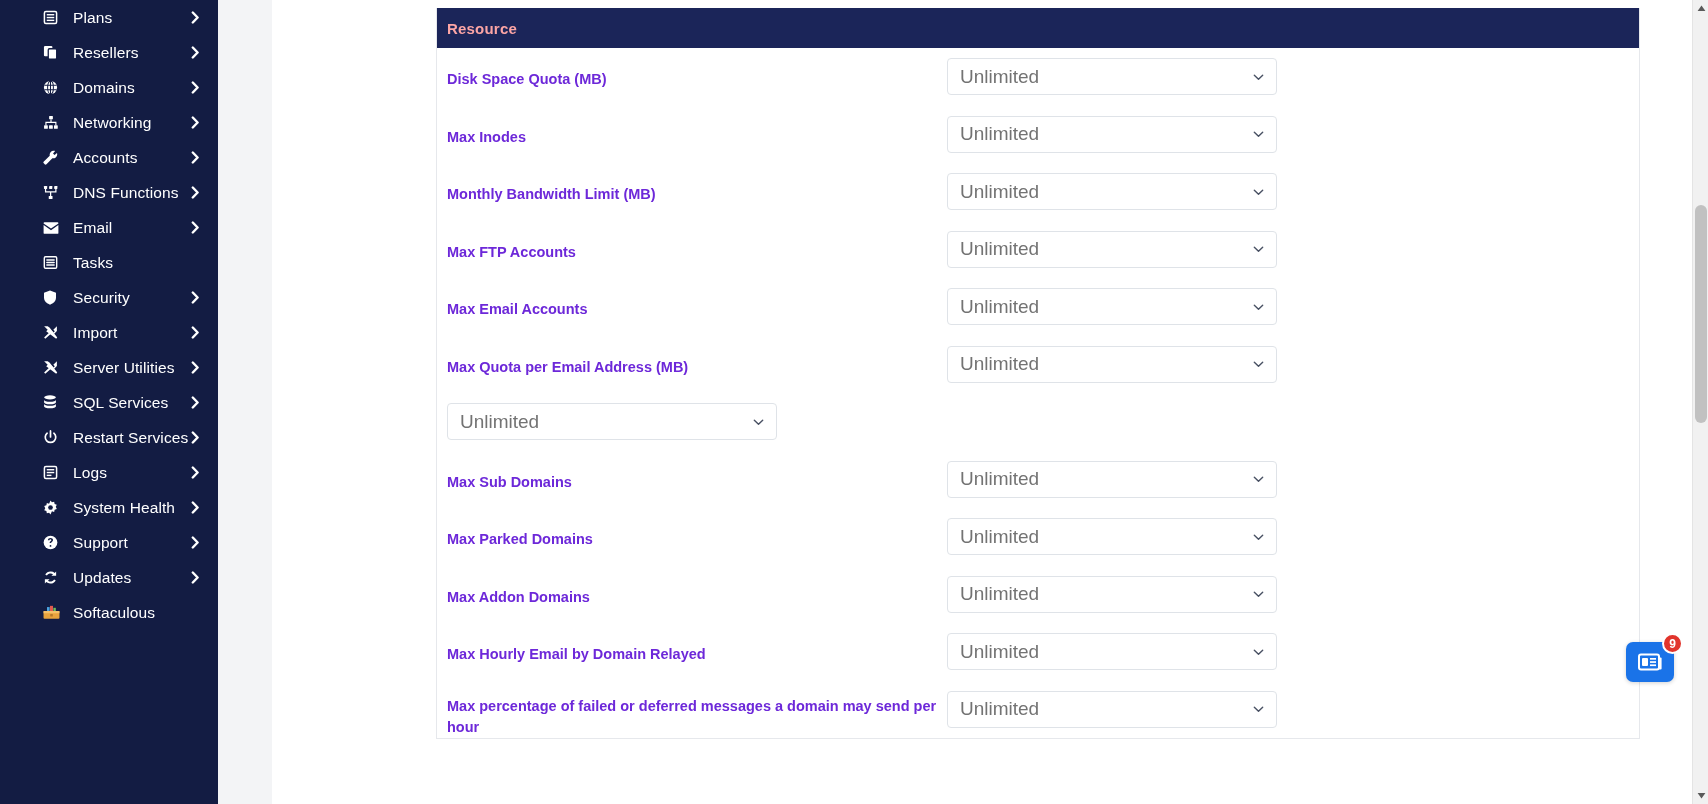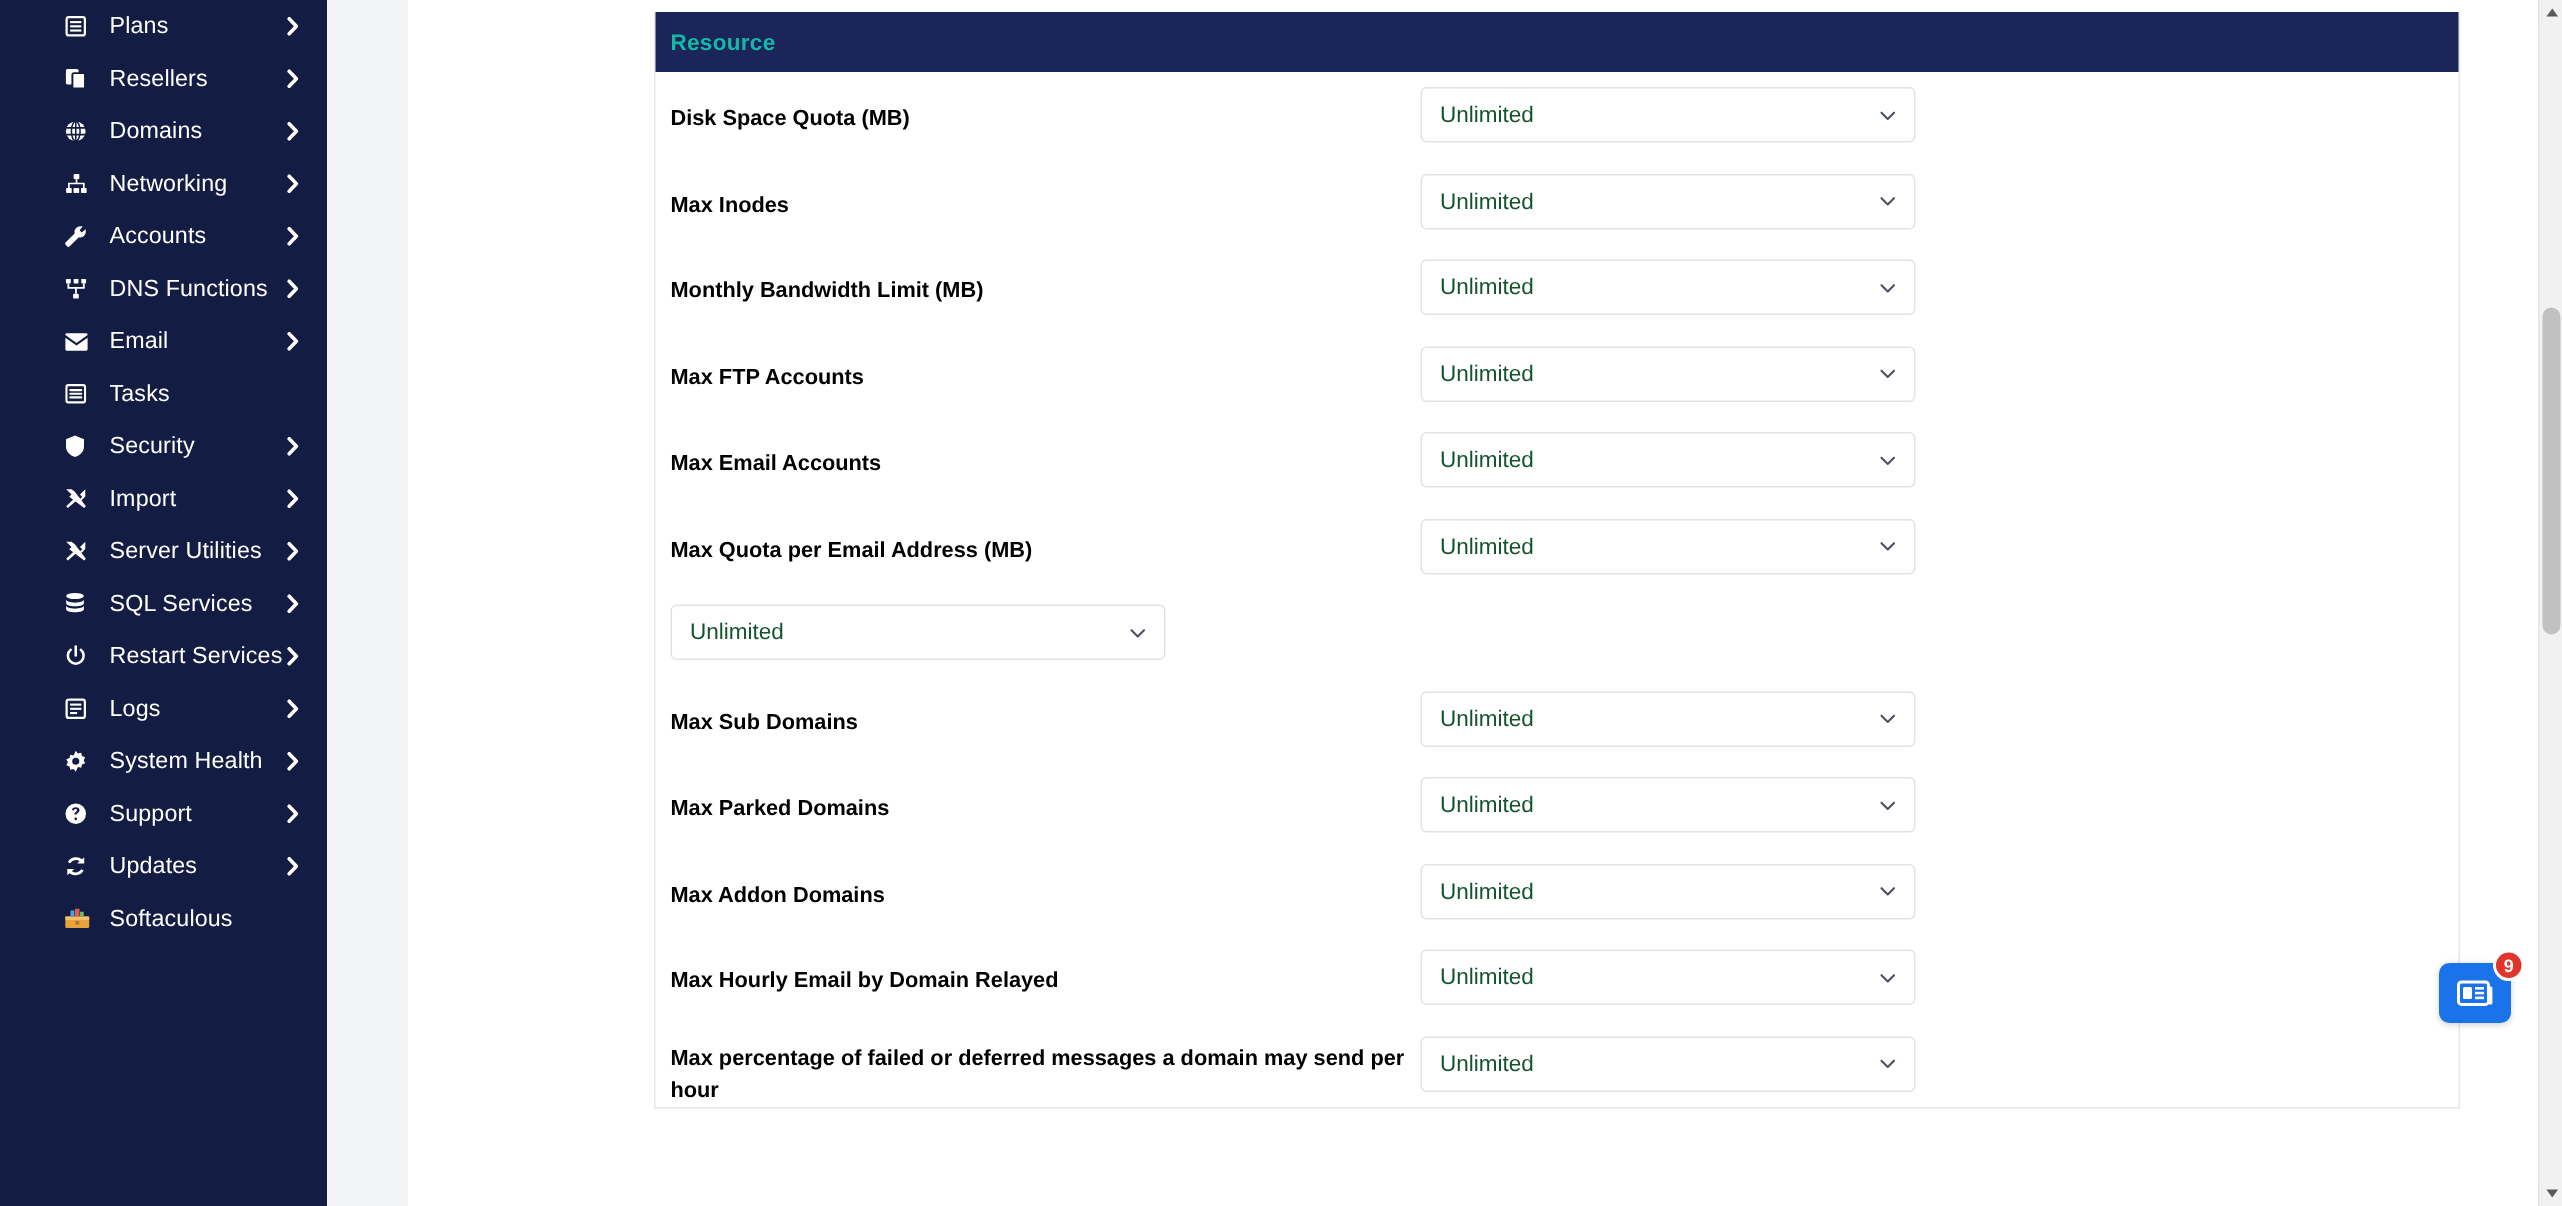--- a/index.html
+++ b/index.html
@@ -80,64 +80,64 @@
     position: absolute;
     left: 218px;
     top: 8px;
     width: 1204px;
     background: #ffffff;
     border: 1px solid #e6e8ec;
     border-top: none;
   }
   .panel-header {
     background: #1B2559;
-    color: #14b8a6;
+    color: #fca5a5;
     height: 40px;
     display: flex;
     align-items: center;
     padding-left: 10px;
     font-size: 15px;
     font-weight: 600;
     letter-spacing: 0.2px;
   }
   .panel-body { padding: 0 0 0 0; }
 
   .row {
     display: flex;
     align-items: flex-start;
     min-height: 57.5px;
     padding: 0 10px;
   }
   .row-label {
     width: 500px;
     flex: 0 0 500px;
     font-size: 14.5px;
-    color: #000000;
+    color: #6d28d9;
     font-weight: 600;
     line-height: 21px;
     padding-top: 21px;
     padding-right: 10px;
   }
   .row-label.two-line { padding-top: 15px; }
   .row-field {
     flex: 0 0 auto;
     padding-top: 10px;
   }
   .select {
     position: relative;
     width: 330px;
     height: 37px;
     border: 1px solid #dfe3e8;
     border-radius: 4px;
     background: #ffffff;
     display: flex;
     align-items: center;
     padding: 0 34px 0 12px;
-    font-size: 15px;
-    color: #14532d;
+    font-size: 19px;
+    color: #737373;
     cursor: pointer;
     font-family: "Liberation Sans", sans-serif;
   }
   .select .caret {
     position: absolute;
     right: 11px;
     top: 50%;
     transform: translateY(-50%);
     width: 13px; height: 13px;
     color: #4a5264;

